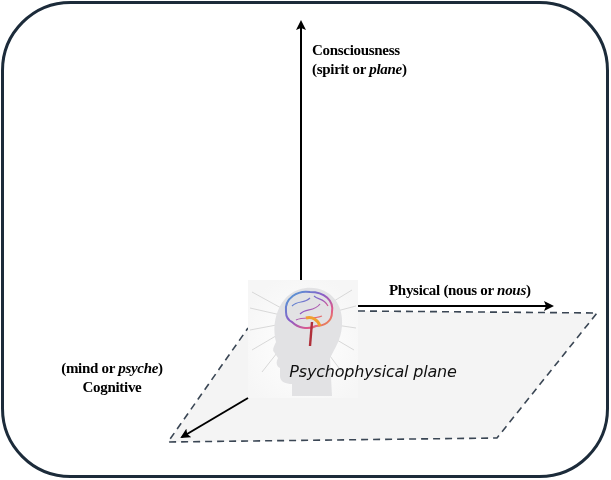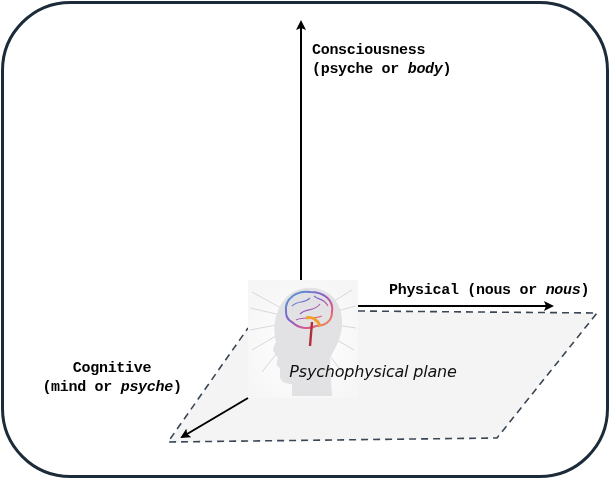--- a/index.html
+++ b/index.html
@@ -1,20 +1,20 @@
 <!DOCTYPE html>
 <html><head>
   <meta charset="utf-8">
   <style>
     html, body { margin: 0; padding: 0; background: #ffffff; }
     body { width: 611px; height: 480px; position: relative; overflow: hidden;
            font-family: "Liberation Sans", "DejaVu Sans", sans-serif; }
     #diagram { position: absolute; left: 0; top: 0; }
     .label { position: absolute; color: #000; font-weight: bold; font-size: 15px; line-height: 19px;
-             font-family: Liberation Mono, monospace; letter-spacing: -0.3px; }
+             font-family: Liberation Serif, serif; letter-spacing: -0.3px; }
     .label i { font-style: italic; }
     .plane-text { position: absolute; color: #111; font-size: 16px; line-height: 29px; text-align: center;
                   font-family: "DejaVu Sans", "Liberation Sans", sans-serif; letter-spacing: -0.2px; font-style: italic; }
   </style>
 </head>
 <body>
 
 <svg id="diagram" width="611" height="480" viewBox="0 0 611 480">
   <defs>
     <marker id="arrowhead" markerWidth="10" markerHeight="10" refX="8" refY="5" orient="auto" markerUnits="userSpaceOnUse">
@@ -64,27 +64,27 @@
 
   <line x1="301" y1="280" x2="301" y2="22" stroke="#000" stroke-width="2" marker-end="url(#arrowhead)"></line>
 
   <line x1="358" y1="306" x2="552" y2="306" stroke="#000" stroke-width="2" marker-end="url(#arrowhead)"></line>
 
   <line x1="248" y1="398" x2="182" y2="437" stroke="#000" stroke-width="2" marker-end="url(#arrowhead)"></line>
 </svg>
 
 <div class="label" style="left:312px; top:41px;">
   <div>Consciousness</div>
-  <div><span>(psyche or </span><i>body</i><span>)</span></div>
+  <div><span>(spirit or </span><i>plane</i><span>)</span></div>
 </div>
 
 <div class="label" style="left:389px; top:281px; white-space:nowrap;">
   <span>Physical (nous or </span><i>nous</i><span>)</span>
 </div>
 
 <div class="label" style="left:38px; top:359px; width:148px; text-align:center;">
+  <div style="white-space:nowrap;"><span>(mind or </span><i>psyche</i><span>)</span></div>
   <div>Cognitive</div>
-  <div style="white-space:nowrap;"><span>(mind or </span><i>psyche</i><span>)</span></div>
 </div>
 
 <div class="plane-text" style="left:248px; top:357px; width:250px;">
   <div>Psychophysical plane</div>
 </div>
 
 </body></html>

